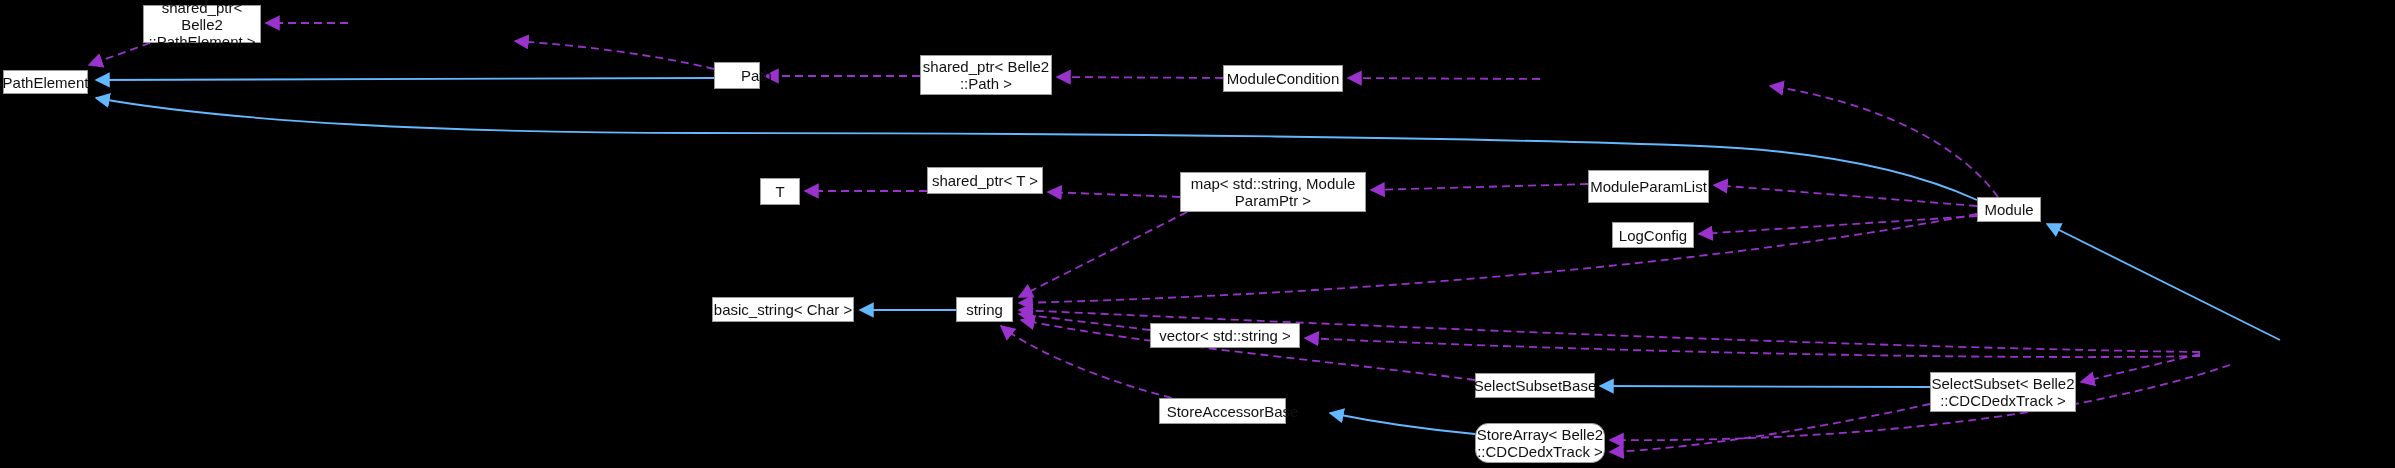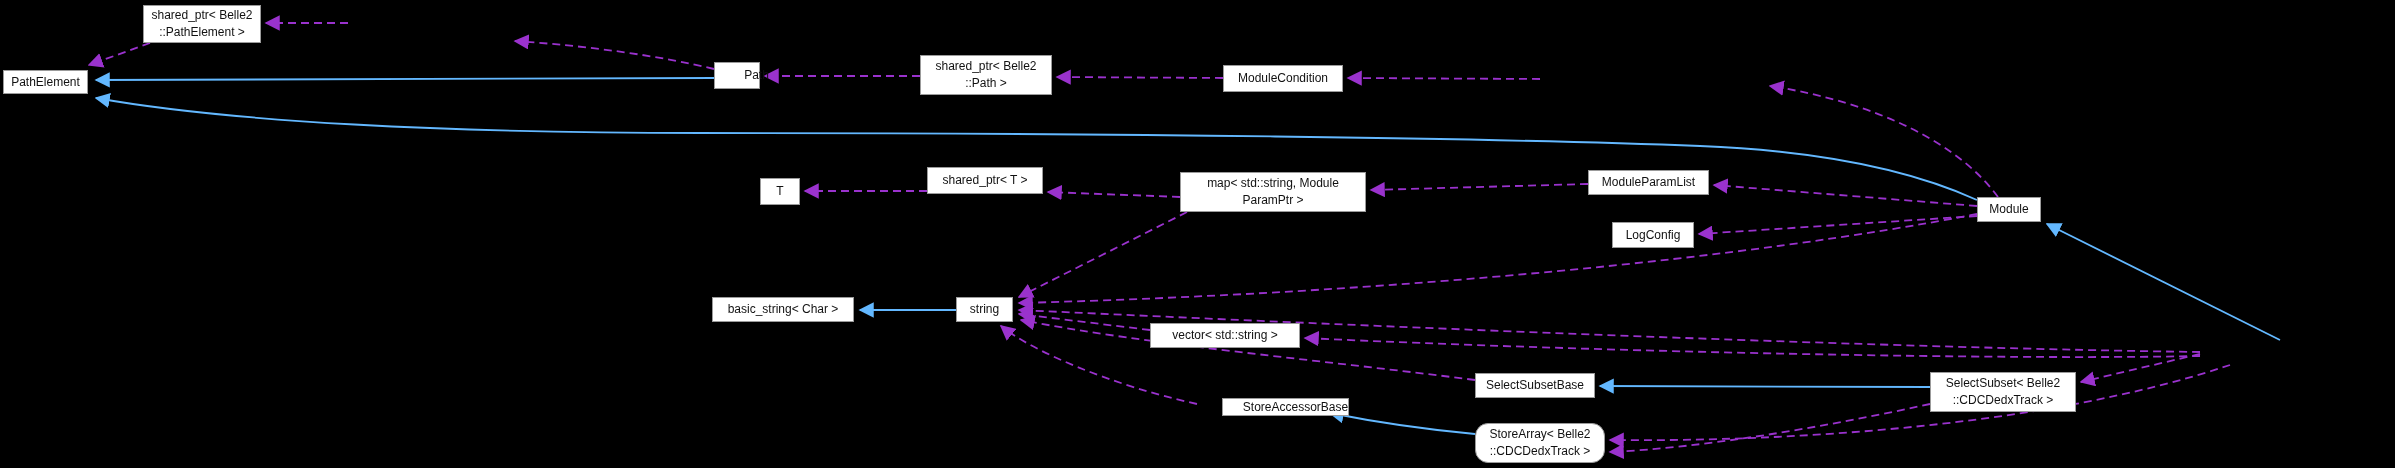--- a/index.html
+++ b/index.html
@@ -1,21 +1,21 @@
 <!DOCTYPE html>
 <html><head>
 <meta charset="utf-8">
 <style>
   html,body{margin:0;padding:0;background:#000;}
   #canvas{position:relative;width:2395px;height:468px;background:#000000;overflow:hidden;
           font-family:"Liberation Sans","DejaVu Sans",sans-serif;}
   #edges{position:absolute;left:0;top:0;width:2395px;height:468px;}
   .node{position:absolute;background:#ffffff;border:1.5px solid #9b9b9b;box-sizing:border-box;
         display:flex;align-items:center;justify-content:center;text-align:center;
-        color:#111111;font-size:12px;line-height:17px;white-space:pre-line;cursor:pointer;}
+        color:#111111;font-size:15px;line-height:17px;white-space:pre-line;cursor:pointer;}
   .node.main{background:#bebebe;border-color:#848484;color:#000;}
 </style>
 </head>
 <body>
 
 <div id="canvas">
 
   <svg id="edges" viewBox="0 0 2395 468" xmlns="http://www.w3.org/2000/svg">
     <defs>
       <marker id="arrow-blue" viewBox="0 0 10 10" refX="9" refY="5" markerWidth="8.5" markerHeight="8.5" orient="auto">
@@ -87,21 +87,21 @@
 
   <div class="node" style="left:927px;top:167px;width:116px;height:27px;">
     <span>shared_ptr&lt; T &gt;</span>
   </div>
 
   <div class="node" style="left:1180px;top:172px;width:186px;height:40px;">
     <span>map&lt; std::string, Module
 ParamPtr &gt;</span>
   </div>
 
-  <div class="node" style="left:1588px;top:170px;width:121px;height:25px;">
+  <div class="node" style="left:1588px;top:170px;width:121px;height:33px;">
     <span>ModuleParamList</span>
   </div>
 
   <div class="node" style="left:1612px;top:222px;width:82px;height:26px;">
     <span>LogConfig</span>
   </div>
 
   <div class="node" style="left:1977px;top:197px;width:64px;height:25px;">
     <span>Module</span>
   </div>
@@ -111,21 +111,21 @@
   </div>
 
   <div class="node" style="left:956px;top:297px;width:57px;height:25px;">
     <span>string</span>
   </div>
 
   <div class="node" style="left:1150px;top:323px;width:150px;height:25px;">
     <span>vector&lt; std::string &gt;</span>
   </div>
 
-  <div class="node" style="left:1222px;top:398px;width:127px;height:18px;padding-left:20px;">
+  <div class="node" style="left:1159px;top:398px;width:127px;height:26px;padding-left:20px;">
     <span>StoreAccessorBase</span>
   </div>
 
   <div class="node" style="left:1475px;top:373px;width:120px;height:25px;">
     <span>SelectSubsetBase</span>
   </div>
 
   <div class="node" style="left:1475px;top:423px;width:130px;height:40px;border-radius:13px;">
     <span>StoreArray&lt; Belle2
 ::CDCDedxTrack &gt;</span>

